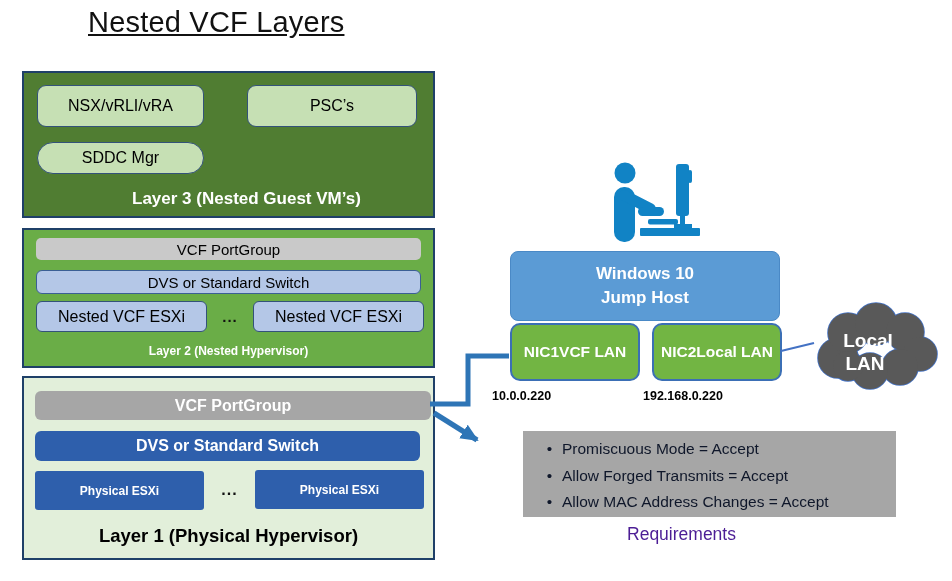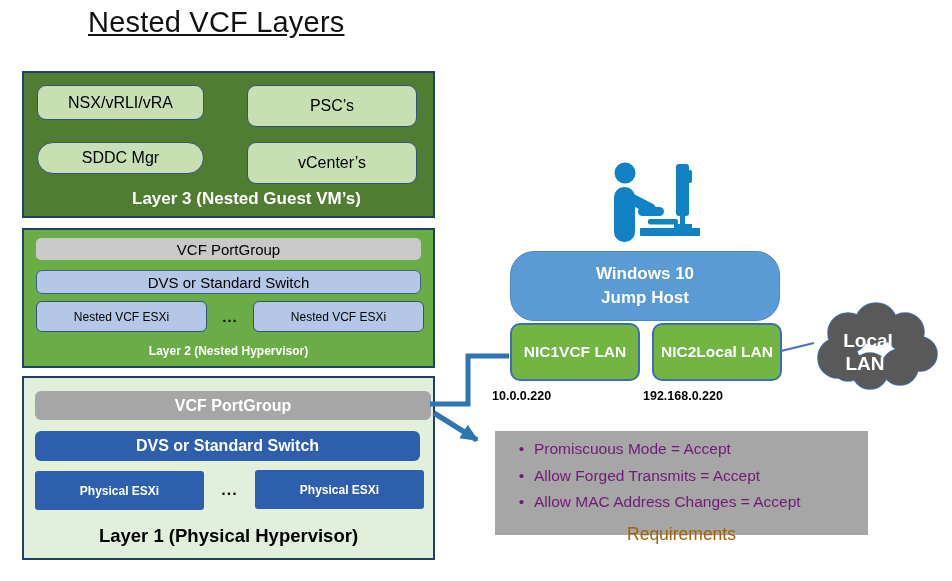--- a/index.html
+++ b/index.html
@@ -20,95 +20,94 @@
   .layer3 { top:71px;  height:147px; background:var(--layer3-bg,#507d32); }
   .layer2 { top:228px; height:140px; background:var(--layer2-bg,#6aad47); }
   .layer1 { top:376px; height:184px; background:var(--layer1-bg,#e2efda); }
 
   .cell {
     position:absolute; display:flex; align-items:center; justify-content:center;
     box-sizing:border-box; color:#000; white-space:nowrap;
   }
   
   .l3pill { background:var(--light-green,#c6e0b4); border:1.5px solid #33527a; border-radius:9px; font-size:16px; }
-  .pos-nsx  { left:13px;  top:12px; width:167px; height:35px; }
+  .pos-nsx  { left:13px;  top:12px; width:167px; height:42px; }
   .pos-psc  { left:223px; top:12px; width:170px; height:42px; }
   .pos-sddc { left:13px;  top:69px; width:167px; height:32px;border-radius:20px; }
   .pos-vcn  { left:223px; top:69px; width:170px; height:42px; }
 
   .layer-label { position:absolute; left:0; right:0; text-align:center; font-weight:700; }
   .layer3 .layer-label { bottom:7px;  color:#fff; font-size:17px;padding-left:36px; }
   .layer2 .layer-label { bottom:8px;  color:#fff; font-size:12px; }
   .layer1 .layer-label { bottom:11px; color:#000; font-size:18.5px; }
 
   
   .l2-pg   { left:12px; top:8px;  width:385px; height:22px; background:var(--gray-light,#c9c9c9); border-radius:5px; font-size:15px; }
   .l2-sw   { left:12px; top:40px; width:385px; height:24px; background:var(--light-blue,#b4c7e7); border:1px solid #3b5f94; border-radius:6px; font-size:15px; }
-  .l2-esxi { background:var(--light-blue,#b4c7e7); border:1.5px solid #33527a; border-radius:6px; font-size:12px; }
+  .l2-esxi { background:var(--light-blue,#b4c7e7); border:1.5px solid #33527a; border-radius:6px; font-size:16px; }
   .pos-l2ea { left:12px;  top:71px; width:171px; height:31px; }
   .pos-l2eb { left:229px; top:71px; width:171px; height:31px; }
   .l2-dots  { left:183px; top:71px; width:46px;  height:31px; font-weight:700; font-size:15px; letter-spacing:1px; color:#111; }
 
   
   .l1-pg   { left:11px; top:13px; width:396px; height:29px; background:var(--gray-mid,#a6a6a6); border-radius:6px; color:#fff; font-size:16px; }
   .l1-sw   { left:11px; top:53px; width:385px; height:30px; background:var(--royal-blue,#2e5fac); border-radius:6px; color:#fff; font-size:16px; }
   .l1-esxi { background:var(--royal-blue,#2e5fac); border-radius:3px; color:#fff; font-size:12px; font-weight:700; }
   .pos-l1ea { left:11px;  top:93px; width:169px; height:39px; }
   .pos-l1eb { left:231px; top:92px; width:169px; height:39px; }
   .l1-dots  { left:180px; top:92px; width:51px; height:39px; font-weight:700; font-size:16px; letter-spacing:1px; color:#111; }
   .l1-pg, .l1-sw { font-weight:700; }
 
   
   .jump-host {
     position:absolute; left:510px; top:251px; width:270px; height:70px; box-sizing:border-box;
-    background:var(--jump-host-blue,#5b9bd5); border:1.5px solid #4a89c6; border-radius:24px;
+    background:var(--jump-host-blue,#5b9bd5); border:1.5px solid #4a89c6; border-radius:8px;
     color:#fff; font-weight:700; font-size:17px; line-height:1.4;
     display:flex; flex-direction:column; align-items:center; justify-content:center;
   }
   .nic {
     position:absolute; top:323px; width:130px; height:58px; box-sizing:border-box;
     background:var(--nic-green,#72b543); border:2px solid var(--nic-border-blue,#3b6fb5); border-radius:10px;
     color:#fff; font-weight:700; font-size:15.5px; line-height:1.45;
     display:flex; flex-direction:row; align-items:center; justify-content:center;
   }
   .nic1 { left:510px; }
   .nic2 { left:652px; }
   .ip { position:absolute; top:389px; width:130px; text-align:left; font-weight:700; font-size:12.5px; color:#000; }
   .ip1 { left:492px; }
   .ip2 { left:643px; }
 
   .person-svg  { position:absolute; left:600px; top:162px; }
   .cloud-svg   { position:absolute; left:808px; top:300px; }
   .overlay-svg { position:absolute; left:0; top:0; pointer-events:none; }
 
   .req-box {
-    position:absolute; left:495px; top:431px; width:373px; height:104px;
-    background:var(--gray-mid,#a6a6a6); color:#701a75; box-sizing:border-box;
+    position:absolute; left:523px; top:431px; width:373px; height:86px;
+    background:var(--gray-mid,#a6a6a6); color:#0f172a; box-sizing:border-box;
   }
   .req-box ul { margin:0; padding:5px 0 0 14px; list-style:none; }
   .req-box li { display:flex; font-size:15.5px; line-height:26.5px; white-space:nowrap; }
   .req-box li::before { content:"\2022"; flex:none; width:25px; text-align:center; }
   .req-caption {
     position:absolute; left:495px; top:524px; width:373px; text-align:center;
-    font-size:17.5px; color:#a16207;
+    font-size:17.5px; color:#4c1d95;
   }
   .cloud-text { font-family:"Liberation Sans", sans-serif; font-weight:700; font-size:19px; fill:#ffffff; }
 </style>
 </head>
 <body>
 
 <div class="canvas">
 
   <h1 class="title">Nested VCF Layers</h1>
 
   <div class="layer layer3">
     <div class="cell l3pill pos-nsx">NSX/vRLI/vRA</div>
     <div class="cell l3pill pos-psc">PSC’s</div>
     <div class="cell l3pill pos-sddc">SDDC Mgr</div>
-    <div class="cell l3pill pos-vcn">vCenter’s</div>
     <div class="layer-label">Layer 3 (Nested Guest VM’s)</div>
   </div>
 
   <div class="layer layer2">
     <div class="cell l2-pg">VCF PortGroup</div>
     <div class="cell l2-sw">DVS or Standard Switch</div>
     <div class="cell l2-esxi pos-l2ea">Nested VCF ESXi</div>
     <div class="cell l2-dots">...</div>
     <div class="cell l2-esxi pos-l2eb">Nested VCF ESXi</div>
     <div class="layer-label">Layer 2 (Nested Hypervisor)</div>

